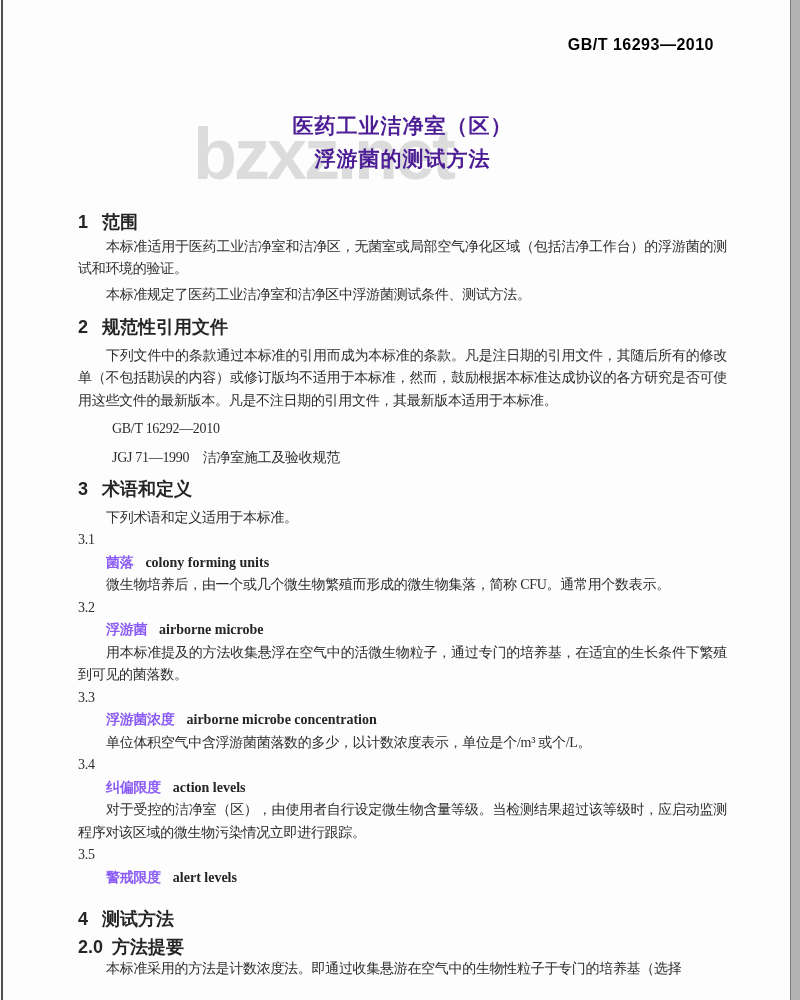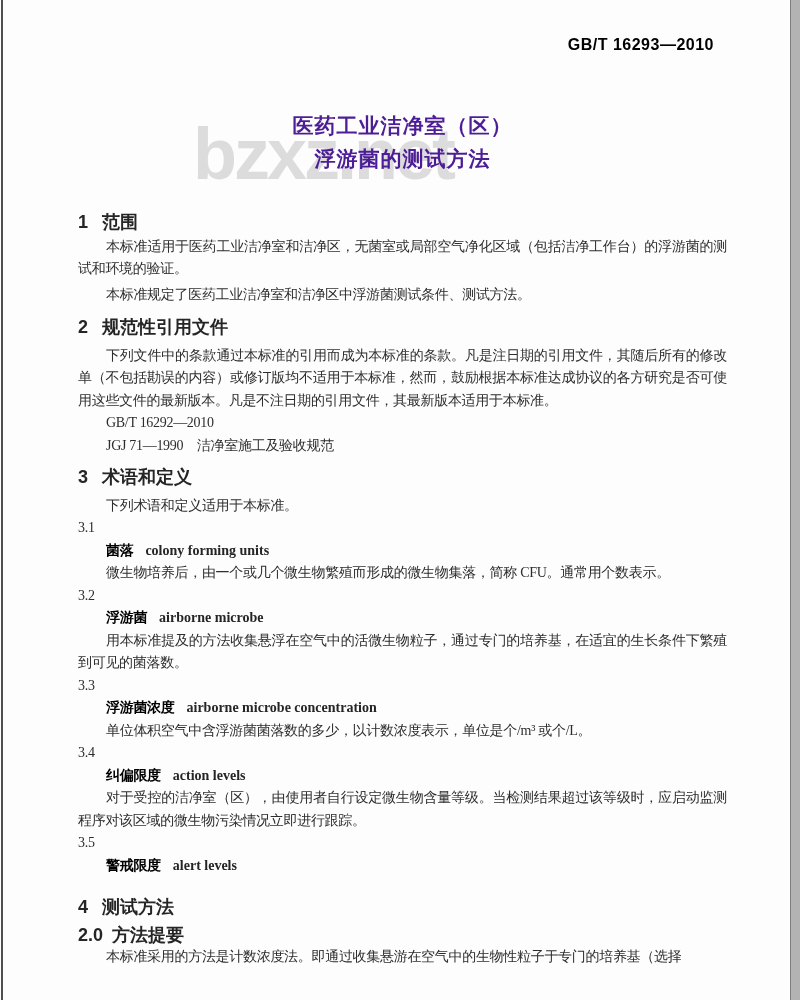--- a/index.html
+++ b/index.html
@@ -50,37 +50,37 @@
     font-weight: bold; font-size: 18px; line-height: 22.5px;
     color: #252525; letter-spacing: 0;
   }
   h2 .h-text { margin-left: 14px; }
   h3 .h-text { margin-left: 9px; }
   h2.s1 { margin: 36px 0 0; }
   p.s1p1 { margin: 3px 0 0; }
   p.s1p2 { margin: 2px 0 0; }
   h2.s2 { margin: 10px 0 0; }
   p.s2intro { margin: 6px 0 0; }
-  p.ref { margin: 0; text-indent: 2em; }
+  p.ref { margin: 6px; text-indent: 2em; }
   h2.s3 { margin: 9px 0 0; }
   p.s3intro { margin: 6px 0 0; }
   h2.s4 { margin: 19px 0 0; }
   h3.s41 { margin: 5px 0 0; }
   p.s4p { margin: 0; }
   p.para {
     text-indent: 2em; text-align: justify;
   }
   p.noj { text-align: left; }
   .term-num { margin: 0; line-height: 22.5px; }
   .term-line {
     margin: 0; padding-left: 28px; line-height: 22.5px;
   }
   .term-zh {
     font-family: Liberation Serif, serif;
-    font-weight: bold; color: #000000;
+    font-weight: bold; color: #8b5cf6;
   }
   .term-en {
     font-weight: bold; margin-left: 12px; letter-spacing: 0;
     color: #252525;
   }
   .term-def { margin: 0; text-indent: 2em; text-align: justify; }
 </style>
 </head>
 <body>
 

